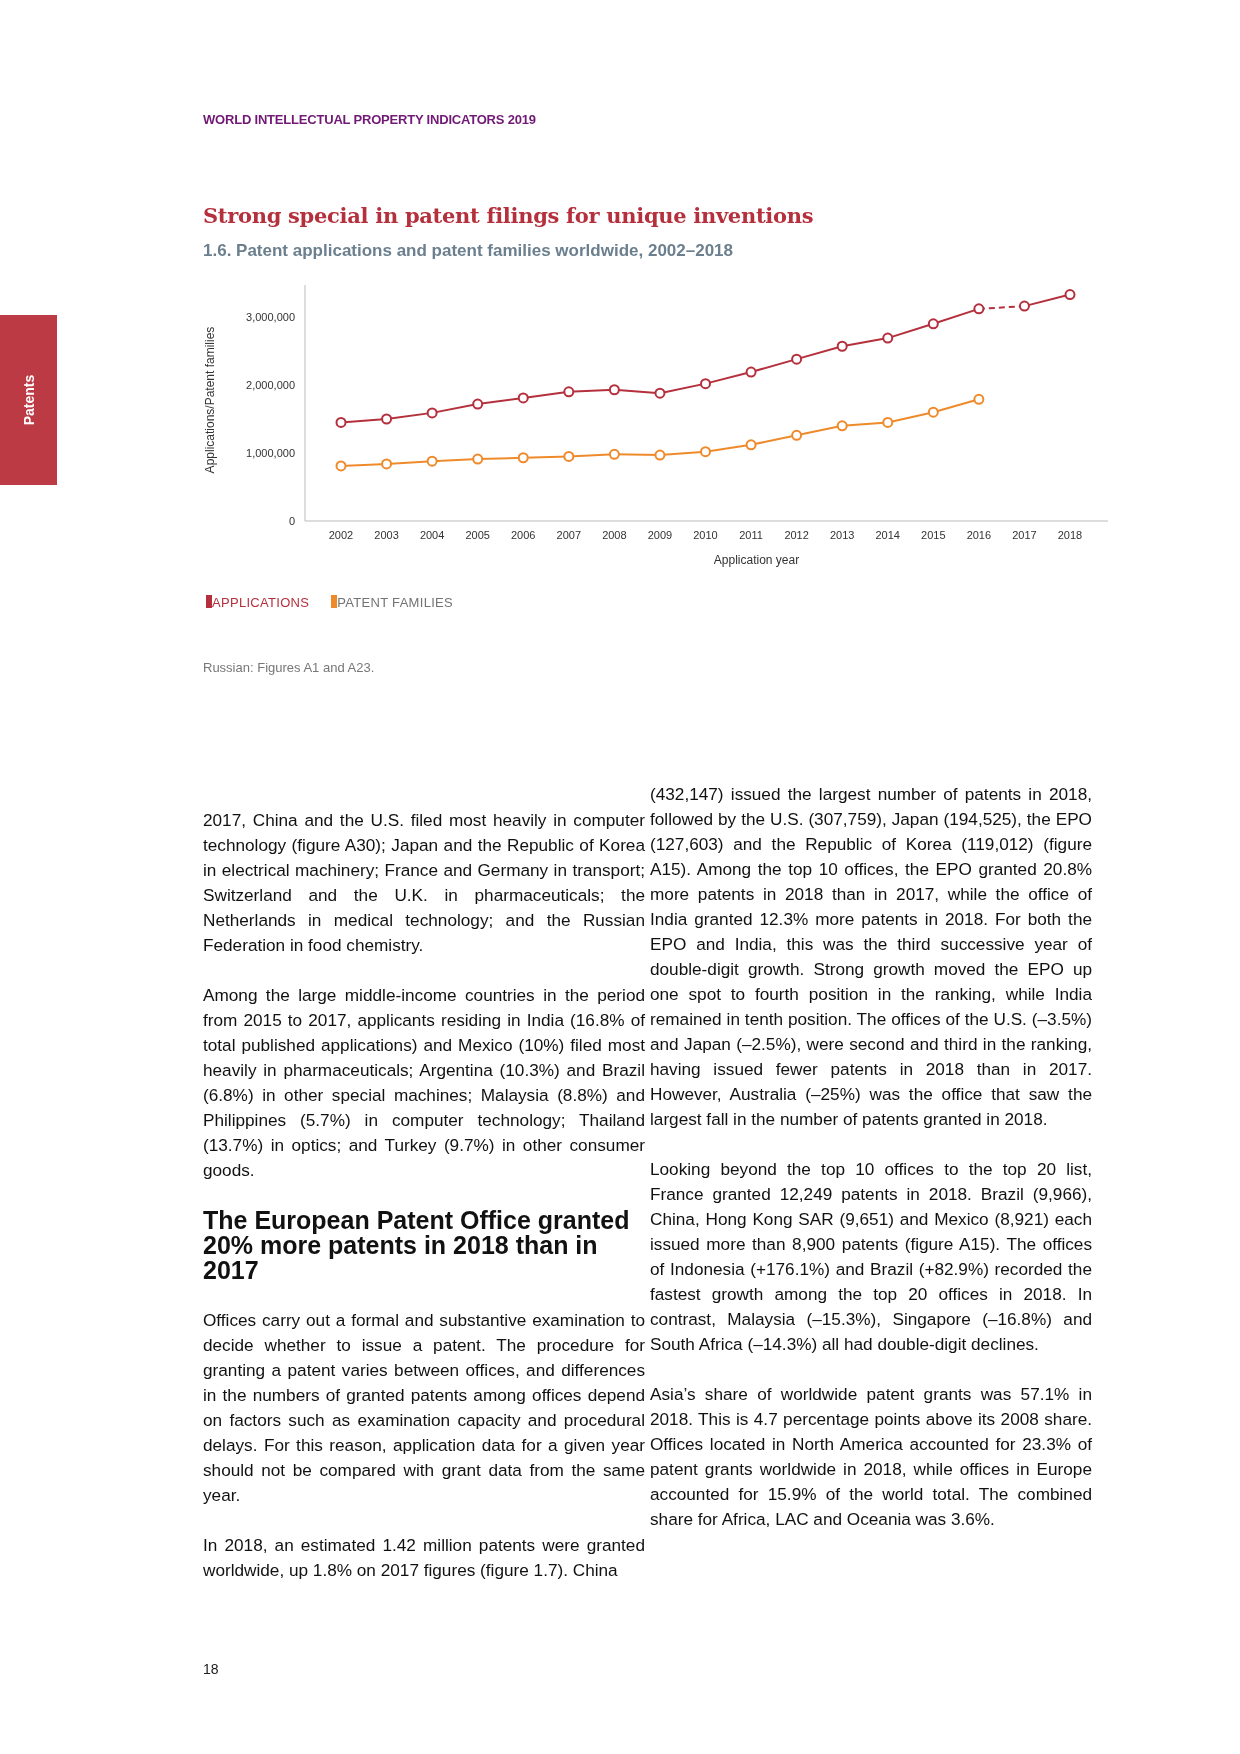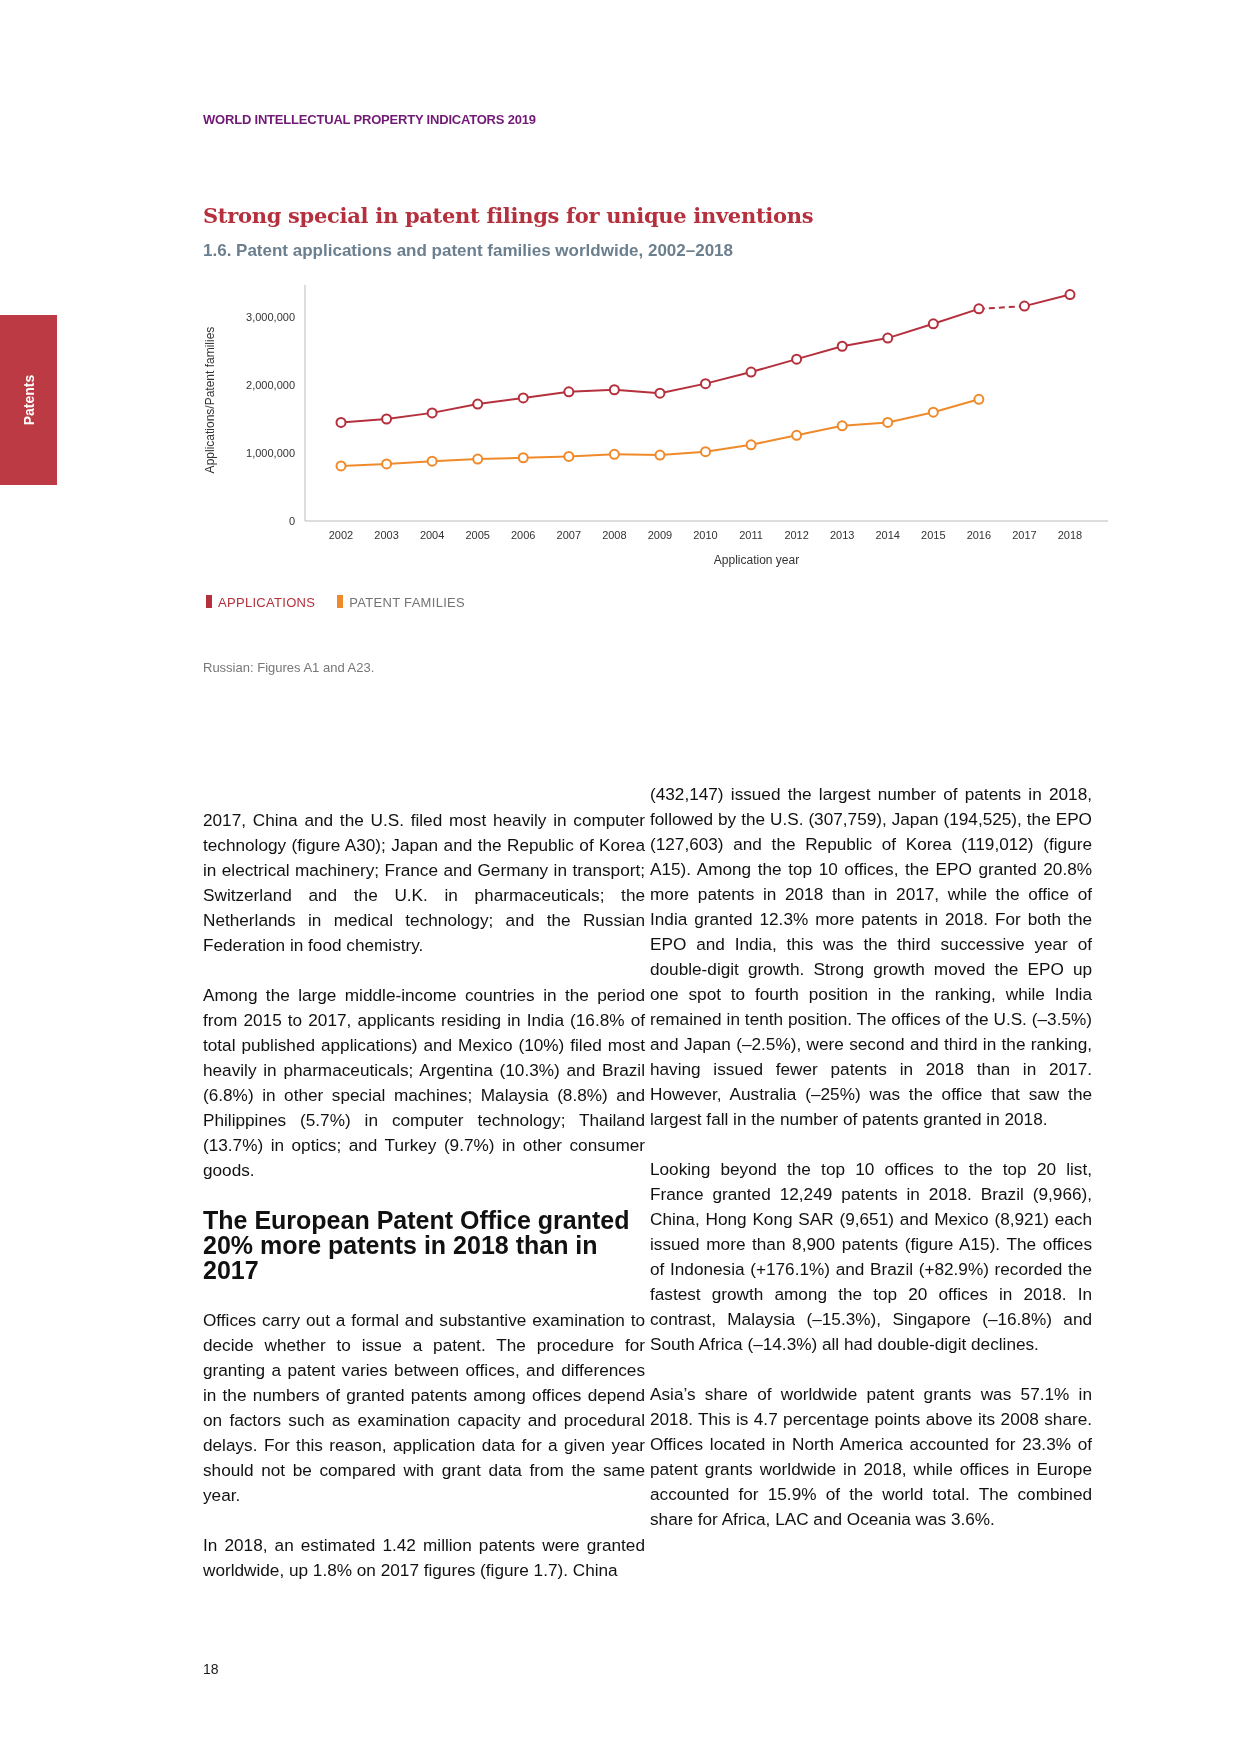--- a/index.html
+++ b/index.html
@@ -11,21 +11,21 @@
   .side-tab { position: absolute; left: 0; top: 315px; width: 57px; height: 170px; background: #bb3a43; }
   .side-tab span { position: absolute; left: 50%; top: 50%; transform: translate(-50%, -50%) rotate(-90deg); color: #ffffff; font-size: 14px; font-weight: bold; white-space: nowrap; }
 
   .chart-title { position: absolute; left: 203px; top: 203px; font-family: "DejaVu Serif", serif; font-size: 21px; font-weight: bold; color: #b5303d; letter-spacing: -0.3px; }
   .chart-subtitle { position: absolute; left: 203px; top: 233px; font-size: 17px; font-weight: bold; color: #6b7f8e; margin-top: 8px; }
 
   .chart-svg { position: absolute; left: 190px; top: 275px; }
   .y-label { position: absolute; left: 203px; top: 393px; transform: rotate(-90deg); transform-origin: center; width: 190px; text-align: center; margin-left: -88px; font-size: 12px; color: #333; white-space: nowrap; }
 
   .legend { position: absolute; left: 206px; top: 595px; display: flex; gap: 22px; font-size: 13px; letter-spacing: 0.3px; }
-  .legend-item { display: flex; align-items: flex-start; gap: 6px; }
+  .legend-item { display: flex; align-items: flex-start; }
   .swatch { width: 6px; height: 13px; display: inline-block; }
 
   .sources { position: absolute; left: 203px; top: 660px; font-size: 13px; color: #777; }
 
   .col { position: absolute; width: 442px; font-size: 17.2px; line-height: 25px; text-align: justify; color: #111; }
   .col p { margin-bottom: 25px; }
   .col-left { left: 203px; top: 808px; }
   .col-right { left: 650px; top: 782px; }
   .section-heading { font-size: 25px; font-weight: bold; line-height: 25px; margin: 16px 0 25px 0; text-align: left; color: #111; }
 

